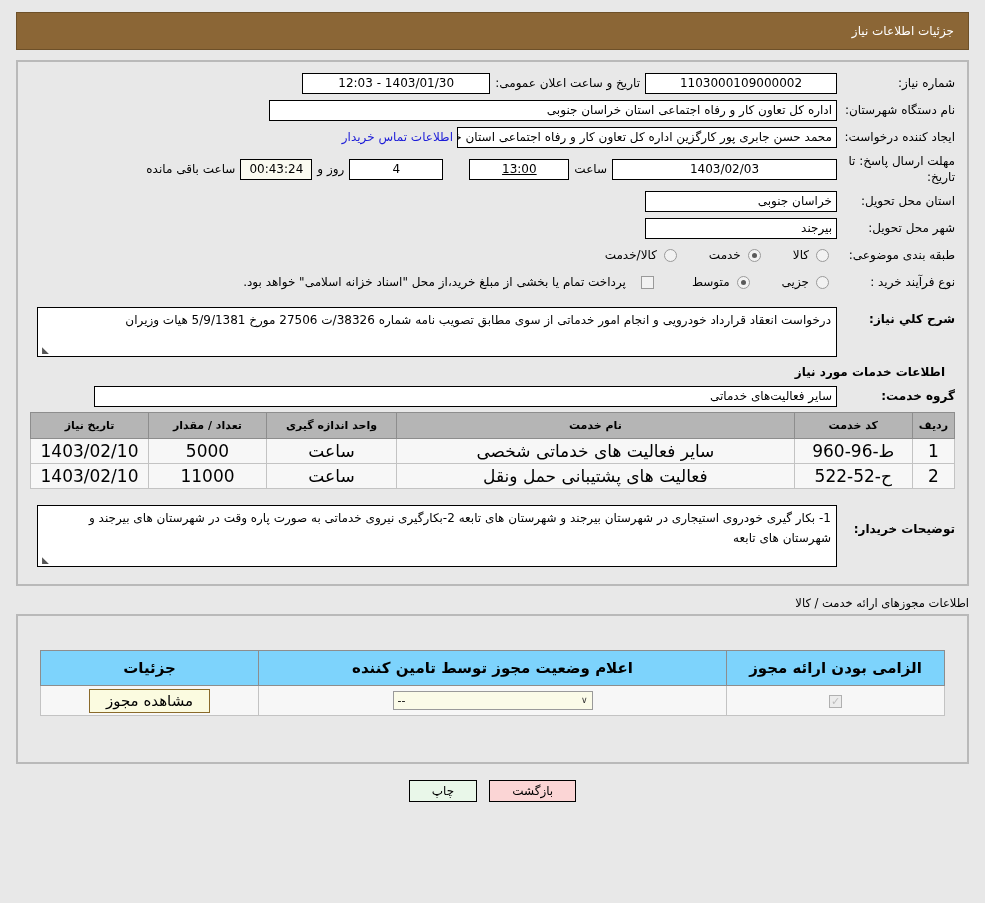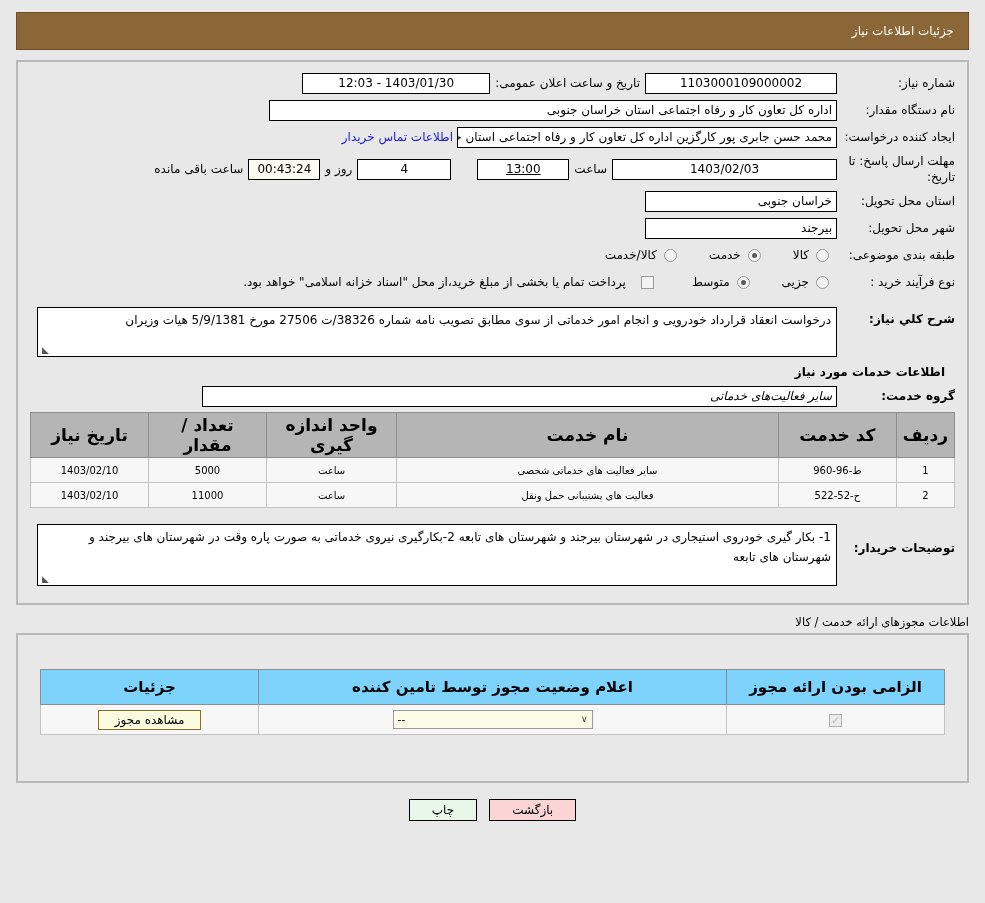--- a/index.html
+++ b/index.html
@@ -147,21 +147,21 @@
     white-space: nowrap;
   }
   .fld-right { text-align: right; }
   .sub-lbl { font-size: 12px; padding: 0 5px; white-space: nowrap; }
 
   .w-needno   { width: 192px; }
   .w-date     { width: 188px; }
   .w-org      { width: 568px; }
   .w-creator  { width: 380px; }
   .w-deadline { width: 225px; }
-  .w-hour     { width: 92px; text-decoration: underline; }
+  .w-hour     { width: 100px; text-decoration: underline; }
   .w-days     { width: 94px; }
   .w-counter  { width: 72px; background:#fbfbf0; }
   .w-prov     { width: 192px; }
 
   a.link {
     color: #1b1bd8;
     text-decoration: none;
     font-size: 12px;
     white-space: nowrap;
     padding-right: 4px;
@@ -230,29 +230,29 @@
     font-size: 12px;
     margin-top: 4px;
   }
   table.grid th {
     background: #b5b5b5;
     border: 1px solid #8d8d8d;
     font-weight: bold;
     height: 26px;
     padding: 2px 6px;
     text-align: center;
-    font-size: 17px;
+    font-size: 11px;
   }
   table.grid td {
     background: #f7f7f7;
     border: 1px solid #c3c3c3;
     height: 25px;
     padding: 2px 6px;
     text-align: center;
-    font-size: 10px;
+    font-size: 17px;
   }
 
   .outer-note { font-size: 11.5px; text-align: right; margin: 10px 16px 4px 16px; }
 
   .panel2 {
     margin: 0 16px;
     border: 2px solid #b9b9b9;
     background: #e8e8e8;
     padding: 34px 22px 24px 22px;
     min-height: 150px;
@@ -290,21 +290,21 @@
     justify-content: space-between;
     padding: 0 4px;
     margin: 0 auto;
   }
   .sel .caret { font-size: 9px; color: #333; }
   .btn-view {
     display: inline-block;
     border: 1px solid #8a6a2a;
     background: #fbfbe0;
     color: #000;
-    font-size: 12px;
+    font-size: 15px;
     padding: 2px 16px;
     cursor: pointer;
   }
   .chk-ro {
     width: 13px; height: 13px;
     border: 1px solid #b0b0b0;
     background: #ececec;
     display: inline-block;
     position: relative;
     color: #bdbdbd;
@@ -350,21 +350,21 @@
   <div class="panel">
 
     <div class="row">
       <div class="lbl">شماره نیاز:</div>
       <div class="fld w-needno">1103000109000002</div>
       <div class="sub-lbl">تاریخ و ساعت اعلان عمومی:</div>
       <div class="fld w-date">1403/01/30 - 12:03</div>
     </div>
 
     <div class="row">
-      <div class="lbl">نام دستگاه مقدار:</div>
+      <div class="lbl">نام دستگاه شهرستان:</div>
       <div class="fld fld-right w-org">اداره کل تعاون  کار و رفاه اجتماعی استان خراسان جنوبی</div>
     </div>
 
     <div class="row">
       <div class="lbl">ایجاد کننده درخواست:</div>
       <div class="fld fld-right w-creator">محمد حسن جابری پور کارگزین اداره کل تعاون  کار و رفاه اجتماعی استان خراسا</div>
       <a class="link" href="#">اطلاعات تماس خریدار</a>
     </div>
 
     <div class="row">
@@ -418,21 +418,21 @@
       <div class="tbox" style="width:800px; height:50px;">
         <span>درخواست انعقاد قرارداد خودرویی و انجام امور خدماتی از سوی مطابق تصویب نامه شماره 38326/ت 27506 مورخ 5/9/1381 هیات وزیران</span>
         <span class="grip">◣</span>
       </div>
     </div>
 
     <div class="section-title">اطلاعات خدمات مورد نیاز</div>
 
     <div class="row">
       <div class="lbl lbl-bold">گروه خدمت:</div>
-      <div class="fld fld-right" style="width:635px;font-style:italic;">سایر فعالیت‌های خدماتی</div>
+      <div class="fld fld-right" style="width:743px;">سایر فعالیت‌های خدماتی</div>
     </div>
 
     <table class="grid">
       <thead>
         <tr>
           <th style="width:36px;">ردیف</th>
           <th style="width:118px;">کد خدمت</th>
           <th>نام خدمت</th>
           <th style="width:130px;">واحد اندازه گیری</th>
           <th style="width:118px;">تعداد / مقدار</th>

